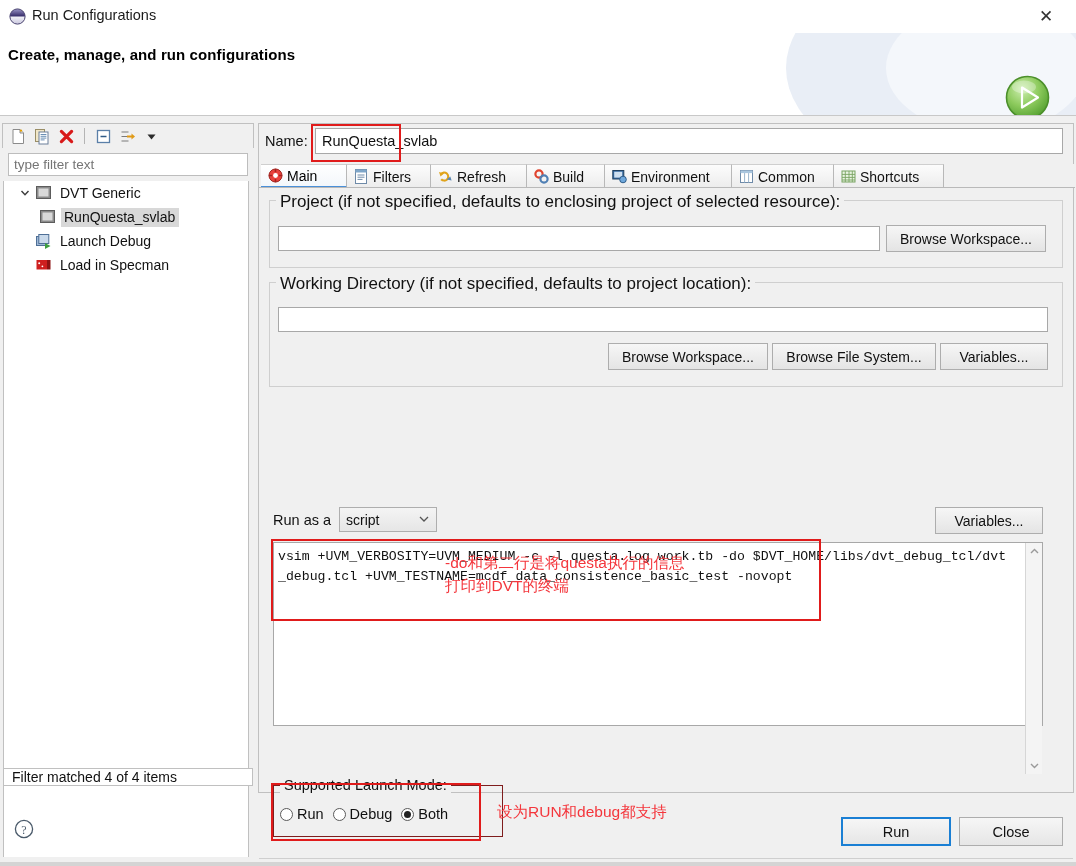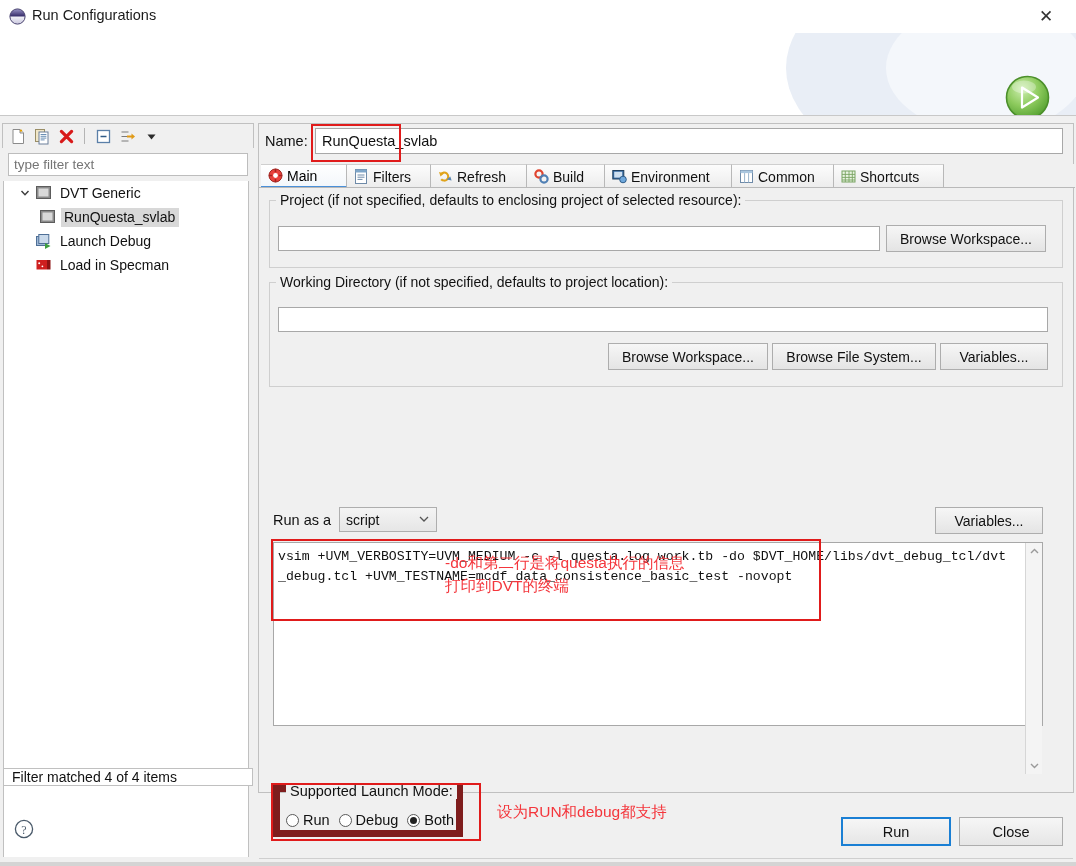--- a/index.html
+++ b/index.html
@@ -144,21 +144,21 @@
   }
 
   
   .group {
     position:absolute;
     border:1px solid #cfcfcf;
   }
   .group > .g-title {
     position:absolute; left:6px; top:-9px;
     background:#f0f0f0; padding:0 4px;
-    font-size:14px; color:#111; white-space:nowrap;
+    font-size:17px; color:#111; white-space:nowrap;
   }
   .txtfield {
     border:1px solid #a8a8a8; background:#fff; height:25px;
     font-size:13.5px; padding:1px 5px; outline:none;
     font-family:"Liberation Sans", sans-serif;
   }
   .btn {
     background:linear-gradient(to bottom,#f6f6f6,#e4e4e4);
     border:1px solid #adadad;
     font-size:14px; color:#111; cursor:pointer;
@@ -200,22 +200,22 @@
     border:2px solid #e01b1b; pointer-events:none;
   }
   .zh-annot {
     position:absolute; left:186px; top:427px;
     color:#f4363c; font-size:15.5px; line-height:23px;
     font-family:"Liberation Sans", sans-serif; white-space:pre;
   }
 
   
   .launch-group {
-    position:absolute; left:14px; top:661px; width:190px; height:52px;
-    border:7px solid #7f1d1d;
+    position:absolute; left:14px; top:661px; width:230px; height:52px;
+    border:1px solid #7f1d1d;
   }
   .launch-title {
     position:absolute; left:6px; top:-9px; background:#f0f0f0; padding:0 4px;
     font-size:14.5px; color:#111; white-space:nowrap;
   }
   .radio-row { position:absolute; left:6px; top:20px; display:flex; align-items:center; gap:9px; }
   .radio { display:flex; align-items:center; gap:4px; font-size:14.5px; color:#111; cursor:pointer; }
   .rdot {
     width:13px; height:13px; border-radius:50%;
     border:1px solid #5a5a5a; background:#fff;
@@ -278,20 +278,21 @@
         <circle cx="8.5" cy="8.5" r="7.6" fill="url(#sph)" stroke="#4a4470" stroke-width="1"></circle>
       </svg>
     </span>
     <div class="title-text">Run Configurations</div>
     <div class="close-btn">✕</div>
   </div>
 
   <div class="header-band">
     <div class="header-sheen"></div>
     <div class="header-sheen2"></div>
+    <div class="header-title">Create, manage, and run configurations</div>
     <span class="run-orb">
       <svg width="47" height="47" viewBox="0 0 47 47">
         <defs>
           <radialGradient id="orb" cx="0.38" cy="0.3" r="0.78">
             <stop offset="0" stop-color="#cdeeb0"></stop>
             <stop offset="0.5" stop-color="#8ecb5e"></stop>
             <stop offset="1" stop-color="#4e9c2b"></stop>
           </radialGradient>
         </defs>
         <circle cx="23.5" cy="23.5" r="21" fill="url(#orb)" stroke="#4b8f2a" stroke-width="1.6"></circle>

